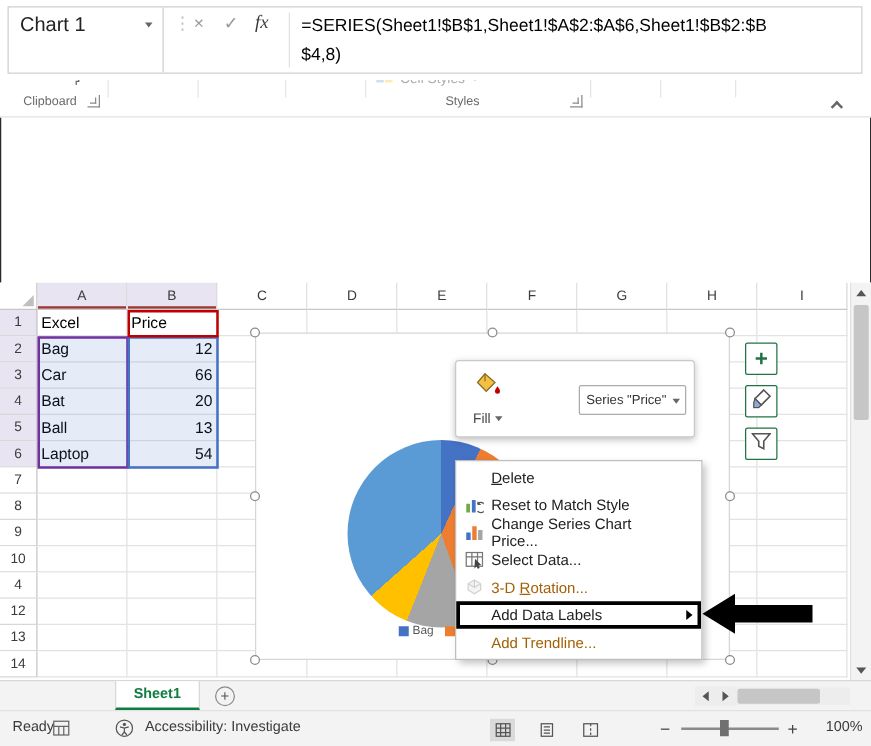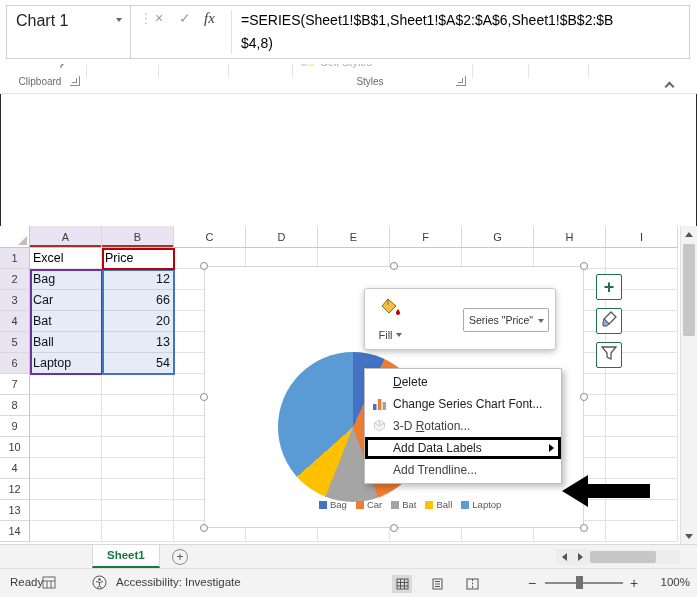--- a/index.html
+++ b/index.html
@@ -74,21 +74,21 @@
   .sb-plus{color:#217346;font-size:18px;font-weight:bold;line-height:18px}
   
   .minitb{position:absolute;left:364px;top:288px;width:192px;height:62px;background:#fff;border:1px solid #C9C9C9;border-radius:3px;box-shadow:0 2px 6px rgba(0,0,0,.25);z-index:40}
   .mt-btn{position:absolute;top:6px;height:48px;display:flex;flex-direction:column;align-items:center;justify-content:space-between;font-size:11px;color:#444;cursor:pointer;padding:2px 0}
   .mt-series{position:absolute;left:98px;top:19px;width:86px;height:24px;border:1px solid #ABABAB;border-radius:2px;font-size:10.5px;color:#333;line-height:22px;padding:0 14px 0 5px;cursor:pointer;white-space:nowrap;overflow:hidden}
   .mt-series .tri-down{position:absolute;right:4px;top:10px;color:#666}
   
   .ctxmenu{position:absolute;left:364px;top:368px;width:198px;background:#fff;border:1px solid #BFBFBF;box-shadow:3px 3px 6px rgba(0,0,0,.25);z-index:50;padding:2px 0}
   .ctx-item{position:relative;height:22px;display:flex;align-items:center;font-size:12px;color:#212121;cursor:pointer;padding-right:16px}
   .ctx-ic{width:28px;display:flex;align-items:center;justify-content:center;flex:0 0 28px}
-  .ctx-item.dis{color:#404040;cursor:default}
+  .ctx-item.dis{color:#a16207;cursor:default}
   .ctx-item.dis svg{opacity:.45}
   .ctx-item.hl{box-shadow:inset 0 0 0 3px #000}
   .ctx-sub{position:absolute;right:7px;top:7px;color:#000}
   
   .annot-arrow{position:absolute;left:558px;top:470px;z-index:60}
   
   .sheetbar{position:absolute;left:0;top:544px;width:697px;height:24px;background:#F3F3F3;border-top:1px solid #D8D8D8}
   .sheettab{position:absolute;left:92px;top:0;height:23px;background:#fff;border-left:1px solid #D8D8D8;border-right:1px solid #D8D8D8;border-bottom:2px solid #107C41;color:#107C41;font-weight:bold;font-size:11.5px;line-height:21px;padding:0 14px;cursor:pointer}
   .newsheet{position:absolute;left:172px;top:4px;width:16px;height:16px;border:1px solid #8a8a8a;border-radius:50%;color:#555;font-size:12px;line-height:14px;text-align:center;cursor:pointer}
   .hs-btn{position:absolute;top:4px;width:16px;height:16px;display:flex;align-items:center;justify-content:center;background:#EDEDED;cursor:pointer}
@@ -591,26 +591,47 @@
   </div>
 
   <div class="ctxmenu">
       <div class="ctx-item">
         <span class="ctx-ic"></span>
         <span class="ctx-lb"><u>D</u>elete</span>
       </div>
       <div class="ctx-item">
         <span class="ctx-ic">
           <svg width="15" height="14" viewBox="0 0 15 14">
+            <rect x="1" y="6" width="3" height="7" fill="#70AD47"></rect>
+            <rect x="5.5" y="3" width="3" height="10" fill="#4472C4"></rect>
+            <path d="M10 6a4 4 0 1 1 0 6" fill="none" stroke="#555" stroke-width="1.3"></path>
+            <path d="M10 4v3h3z" fill="#555"></path>
+          </svg>
+        </span>
+        <span class="ctx-lb">Reset to Match Style</span>
+      </div>
+      <div class="ctx-item">
+        <span class="ctx-ic">
+          <svg width="15" height="14" viewBox="0 0 15 14">
             <rect x="1" y="7" width="3.5" height="6" fill="#4472C4"></rect>
             <rect x="5.8" y="2" width="3.5" height="11" fill="#ED7D31"></rect>
             <rect x="10.5" y="5" width="3.5" height="8" fill="#A5A5A5"></rect>
           </svg>
         </span>
-        <span class="ctx-lb">Change Series Chart Font...</span>
+        <span class="ctx-lb">Change Series Chart Price...</span>
+      </div>
+      <div class="ctx-item">
+        <span class="ctx-ic">
+          <svg width="15" height="14" viewBox="0 0 15 14">
+            <rect x="1" y="1" width="13" height="11" fill="#fff" stroke="#777"></rect>
+            <path d="M1 4.5h13M5.5 1v11M10 1v11" stroke="#777"></path>
+            <path d="M8 6l5 5-2.2.4 1 2-1.6.8-1-2.2L7.5 14z" fill="#444"></path>
+          </svg>
+        </span>
+        <span class="ctx-lb">Select Data...</span>
       </div>
       <div class="ctx-item dis">
         <span class="ctx-ic">
           <svg width="15" height="14" viewBox="0 0 15 14">
             <path d="M7.5 1l5 3v5l-5 3-5-3V4z" fill="#E8E8E8" stroke="#999"></path>
             <path d="M7.5 1v6l5-3M7.5 7l-5-3" fill="none" stroke="#999"></path>
           </svg>
         </span>
         <span class="ctx-lb">3-D <u>R</u>otation...</span>
       </div>

